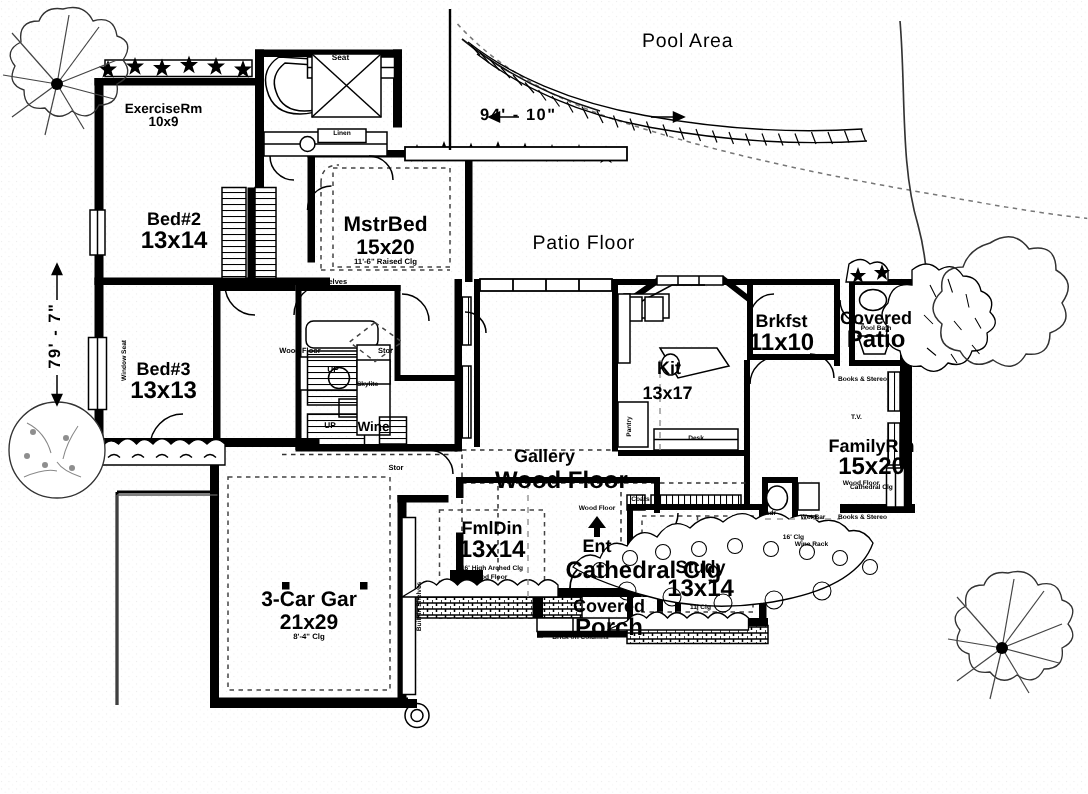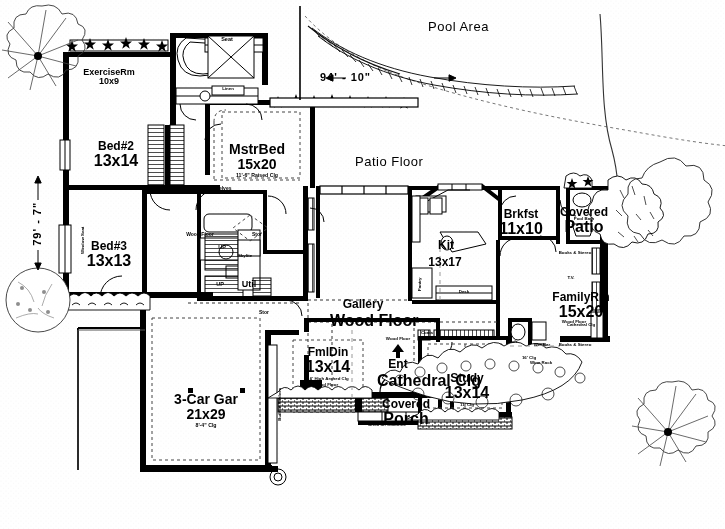--- a/index.html
+++ b/index.html
@@ -741,21 +741,21 @@
     <span class="l1">3-Car Gar</span>
     <span class="l2">21x29</span>
     <span class="l3 note" style="margin-top:2px;">8'-4" Clg</span>
   </div>
 
   <div class="lbl tiny5" style="left:212px;top:37px;width:30px;"><span>Seat</span></div>
   <div class="lbl micro" style="left:213px;top:87px;width:30px;"><span>Linen</span></div>
   <div class="lbl tiny" style="left:200px;top:186px;width:44px;"><span>Shelves</span></div>
   <div class="lbl tiny" style="left:176px;top:232px;width:48px;"><span>Wood Floor</span></div>
   <div class="lbl micro vert" style="left:60px;top:238px;width:46px;"><span>Window Seat</span></div>
-  <div class="lbl rm-sm" style="left:234px;top:280px;width:30px;"><span>Util</span></div>
+  <div class="lbl rm-sm" style="left:234px;top:280px;width:30px;"><span>Wine</span></div>
   <div class="lbl tiny5" style="left:212px;top:245px;width:20px;"><span>UP</span></div>
   <div class="lbl tiny5" style="left:210px;top:282px;width:20px;"><span>UP</span></div>
   <div class="lbl tiny" style="left:253px;top:310px;width:22px;"><span>Stor</span></div>
   <div class="lbl tiny" style="left:246px;top:232px;width:22px;"><span>Stor</span></div>
   <div class="lbl micro" style="left:229px;top:254px;width:32px;"><span>Skylite</span></div>
   <div class="lbl micro vert" style="left:294px;top:206px;width:26px;"><span>Books</span></div>
   <div class="lbl micro vert" style="left:294px;top:260px;width:26px;"><span>Books</span></div>
   <div class="lbl micro vert" style="left:406px;top:282px;width:28px;"><span>Pantry</span></div>
   <div class="lbl micro" style="left:450px;top:290px;width:28px;"><span>Desk</span></div>
   <div class="lbl micro" style="left:415px;top:331px;width:24px;"><span>Coats</span></div>

